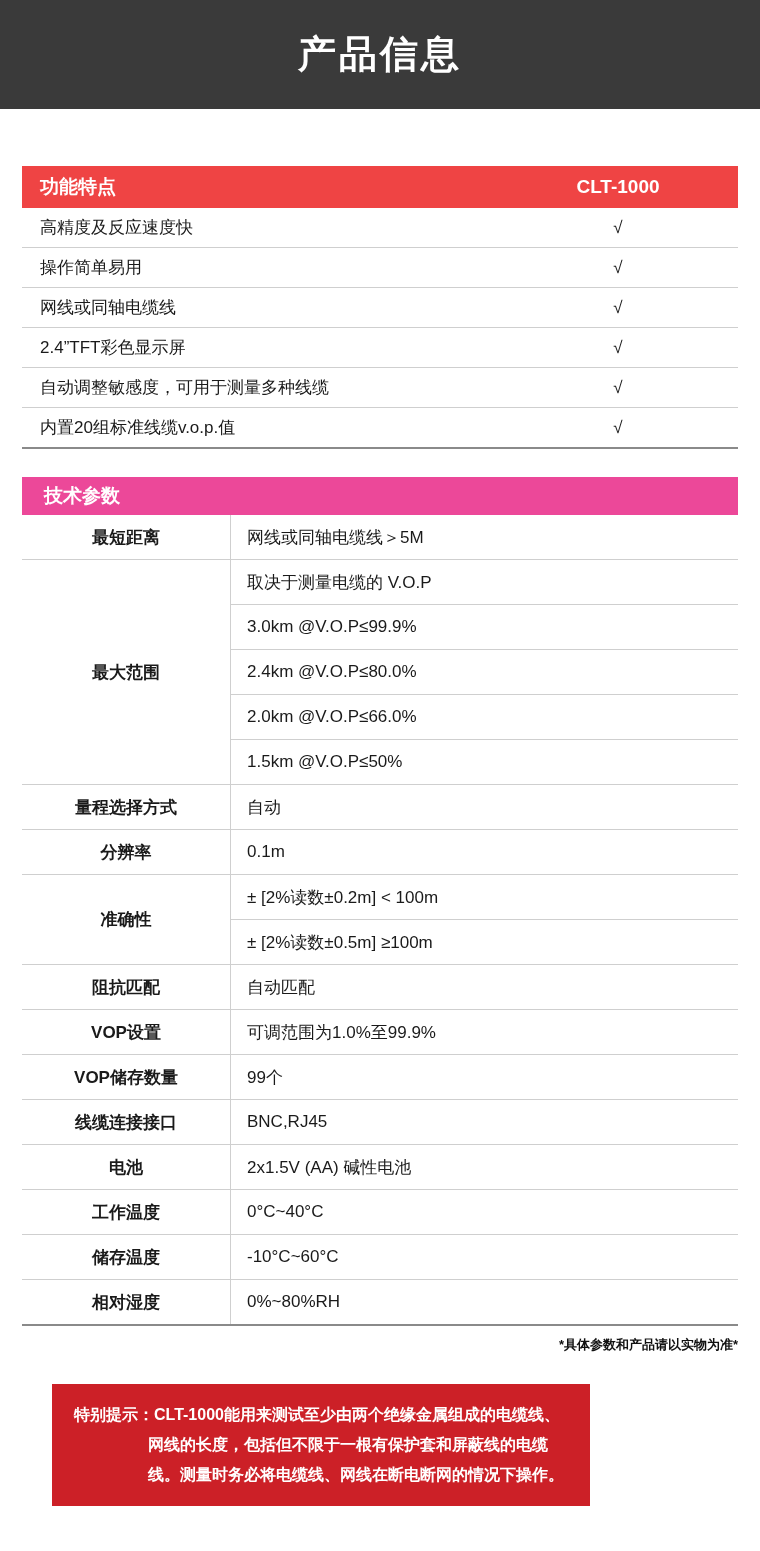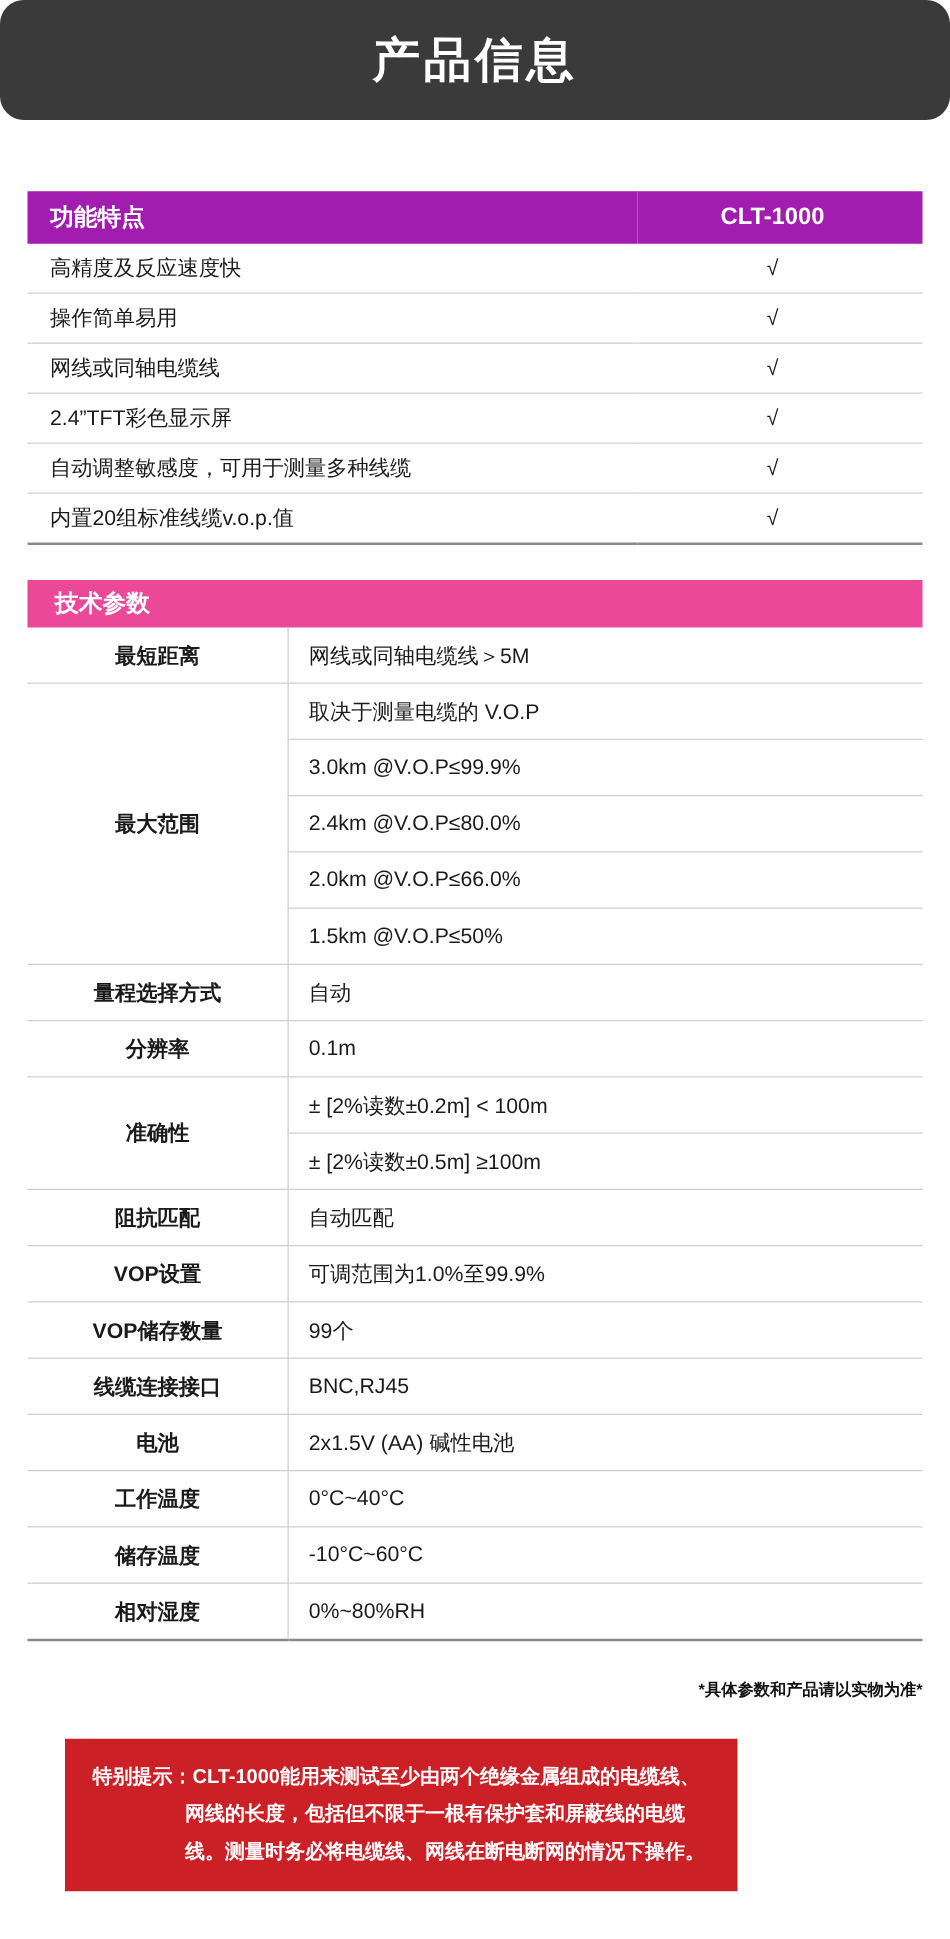--- a/index.html
+++ b/index.html
@@ -11,26 +11,25 @@
     width: 760px;
     height: 1551px;
     font-family: "Liberation Sans", "DejaVu Sans", sans-serif;
     color: #1a1a1a;
     position: relative;
     overflow: hidden;
   }
 
   
   .header {
-    height: 96px;
+    height: 109px;
     background: #3a3a3a;
     display: flex;
     align-items: center;
     justify-content: center;
-    border-radius: 19px;
   }
   .header-title {
     color: #ffffff;
     font-size: 38px;
     font-weight: bold;
     letter-spacing: 3px;
   }
 
   
   .content {
@@ -38,21 +37,21 @@
   }
 
   
   .features {
     margin-top: 57px;
     width: 716px;
     border-collapse: collapse;
     table-layout: fixed;
   }
   .features th {
-    background: #a21caf;
+    background: #ef4444;
     color: #ffffff;
     font-size: 19px;
     font-weight: bold;
     height: 42px;
     text-align: left;
     padding: 0 18px;
   }
   .features th.check-col {
     text-align: center;
     padding-right: 30px;
@@ -116,21 +115,21 @@
     border-bottom: 2px solid #8a8a8a;
   }
 
   
   .note {
     width: 716px;
     text-align: right;
     font-size: 13px;
     font-weight: bold;
     color: #111;
-    margin-top: 30px;
+    margin-top: 10px;
   }
 
   
   .warning {
     margin: 30px 52px 0 52px;
     width: 538px;
     background: #cc2027;
     color: #ffffff;
     font-size: 16px;
     font-weight: bold;

